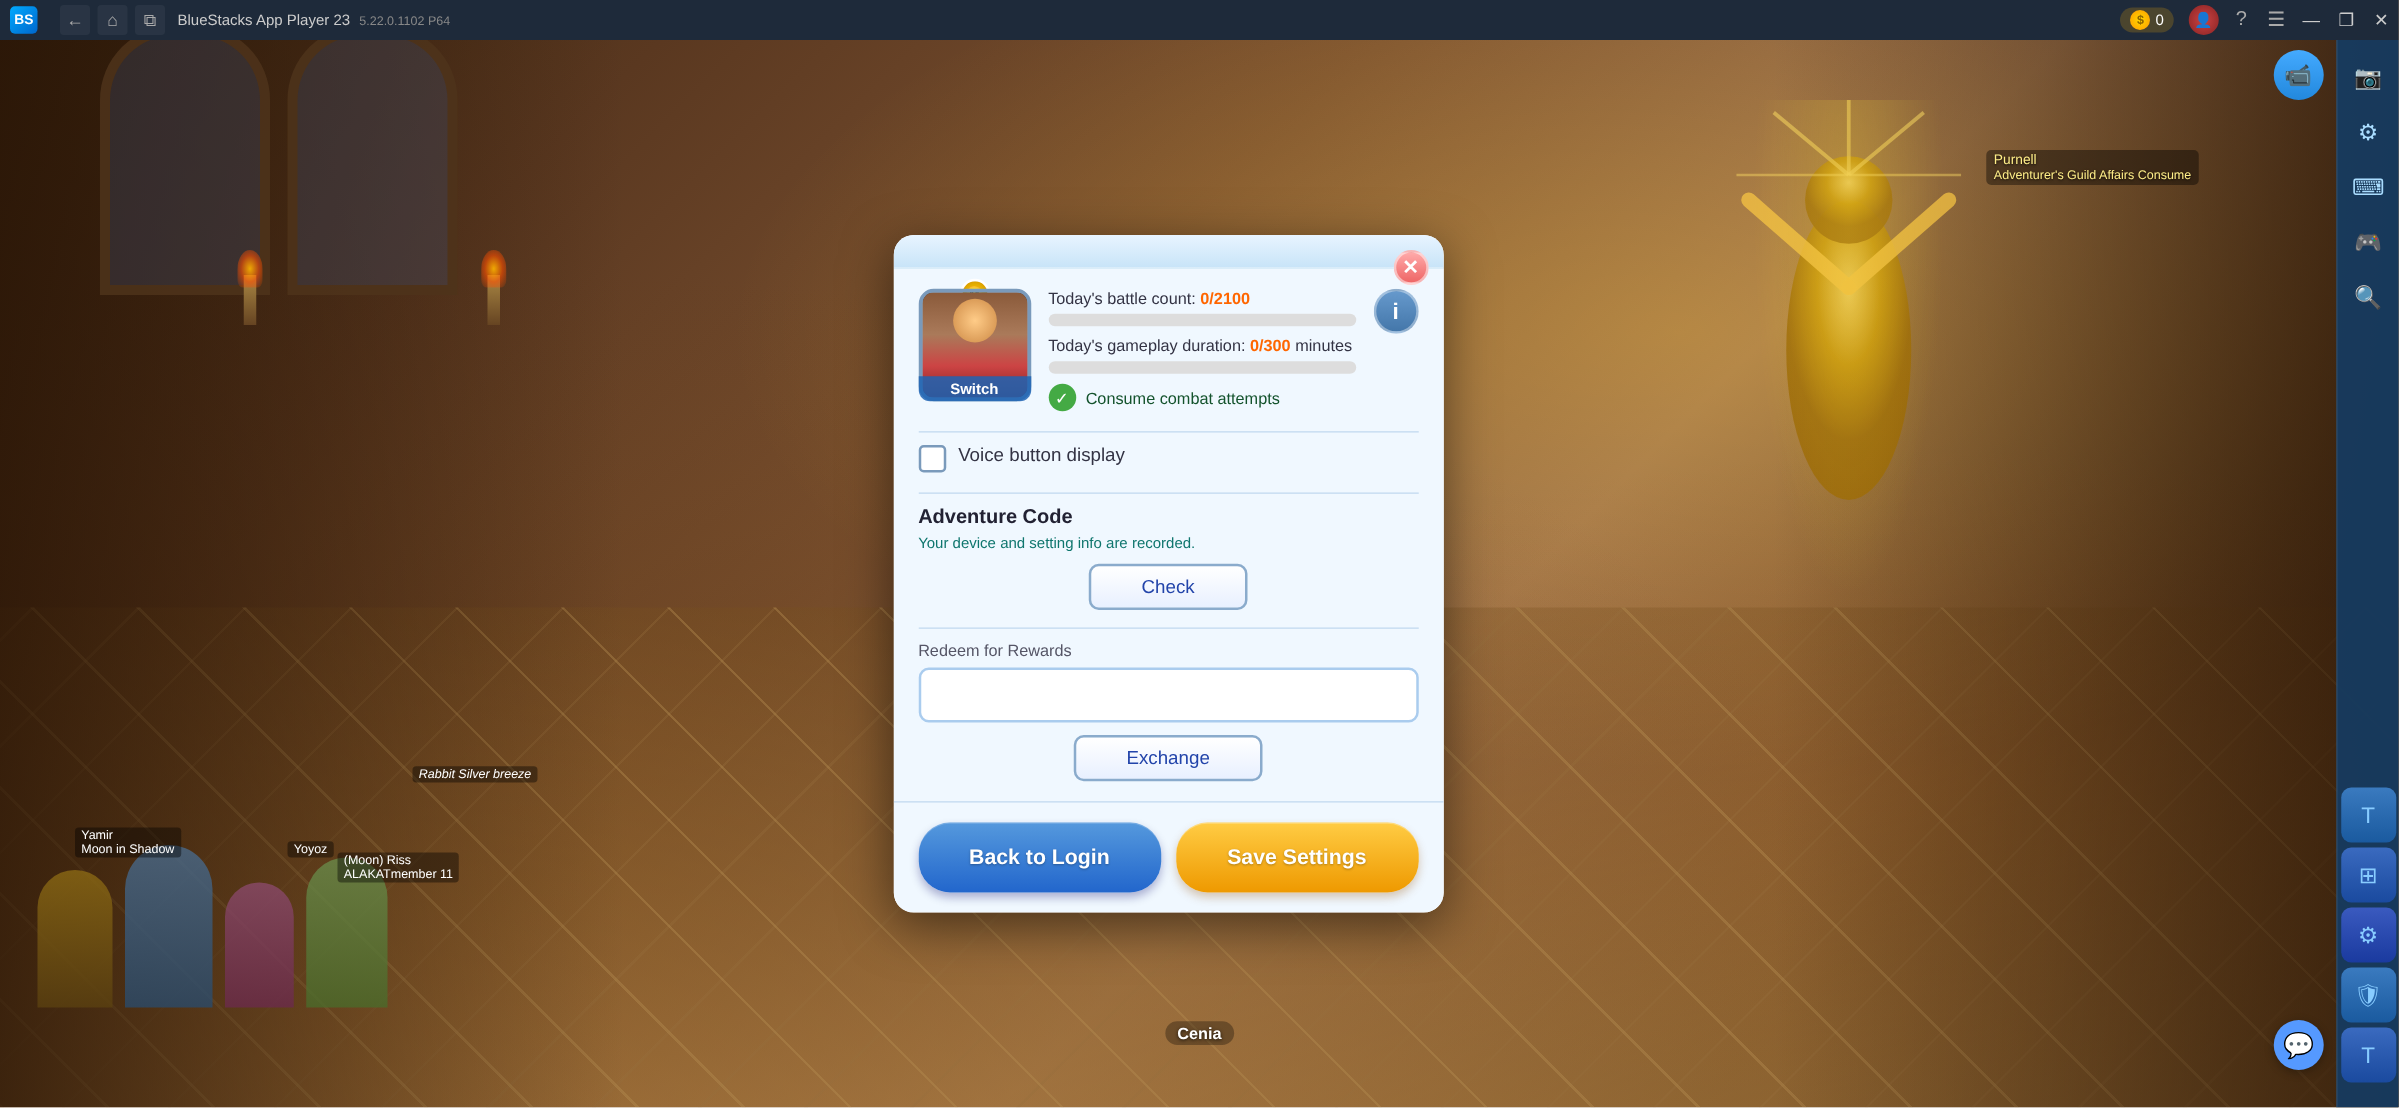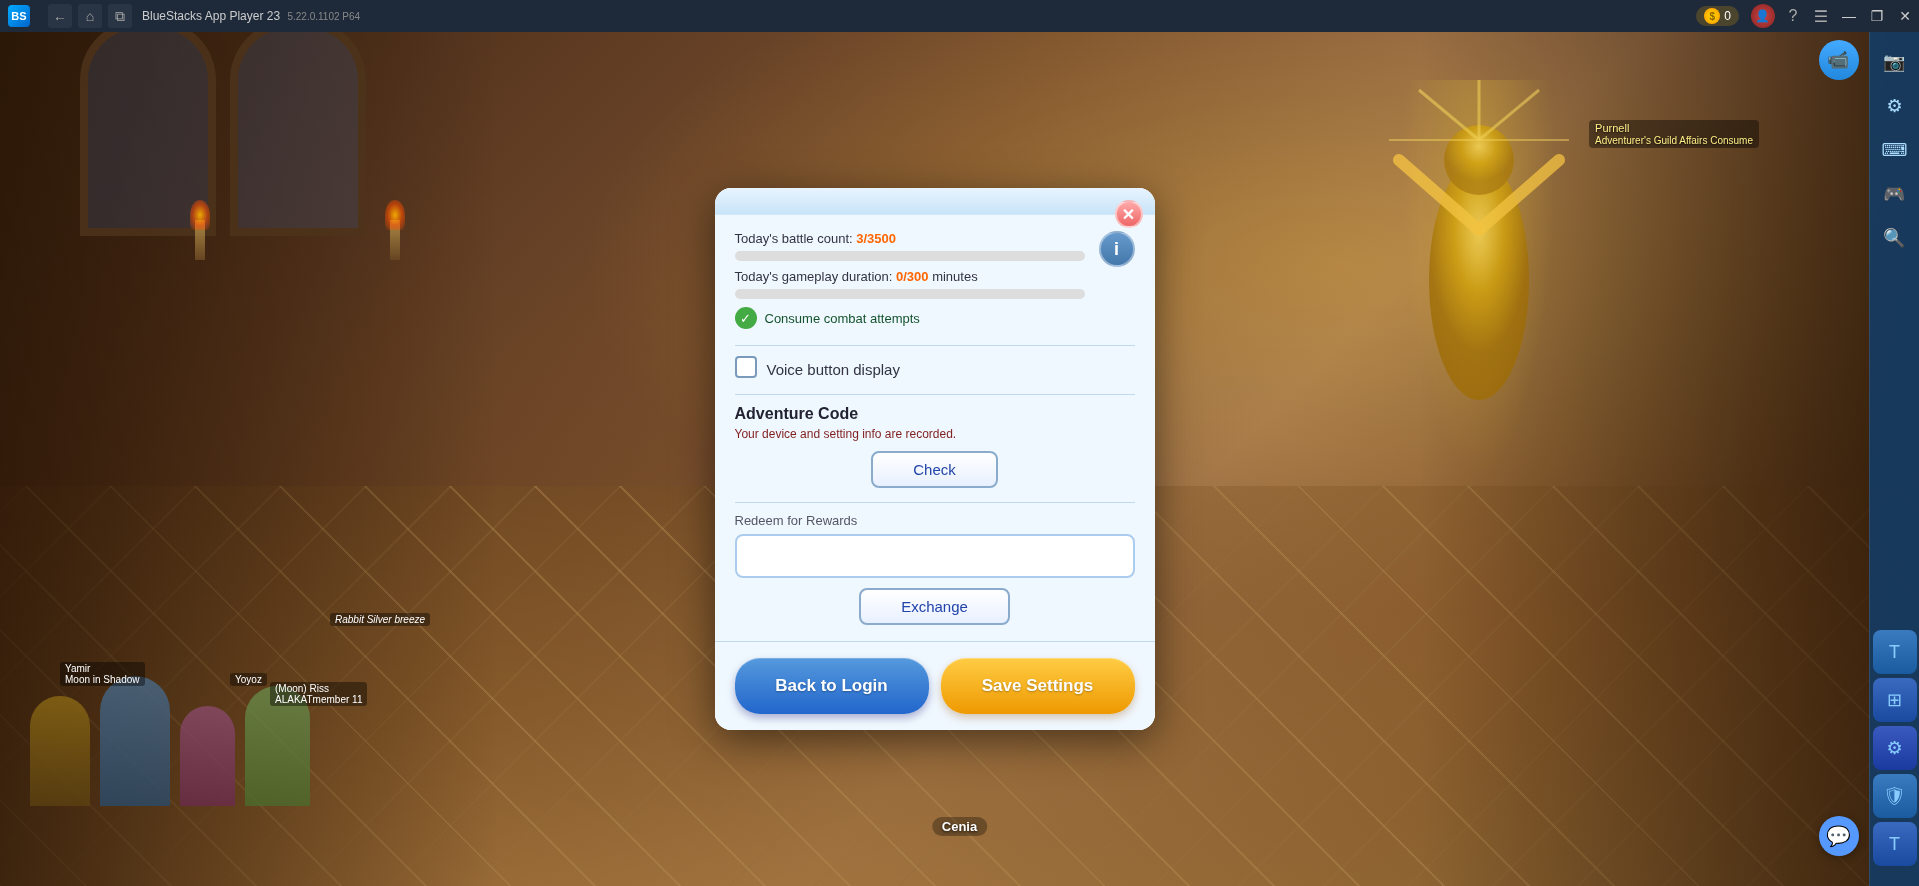--- a/index.html
+++ b/index.html
@@ -476,21 +476,21 @@
     
     .divider {
       height: 1px;
       background: #c0d8f0;
       margin: 10px 0;
     }
 
     
     .voice-section {
       display: flex;
-      align-items: flex-end;
+      align-items: flex-start;
       gap: 10px;
       margin-bottom: 16px;
     }
 
     .checkbox-square {
       width: 22px;
       height: 22px;
       border: 2px solid #7a9abb;
       border-radius: 4px;
       background: white;
@@ -511,21 +511,21 @@
 
     .adventure-title {
       font-size: 16px;
       font-weight: bold;
       color: #223;
       margin-bottom: 4px;
     }
 
     .adventure-desc {
       font-size: 12px;
-      color: #7f1d1d;
+      color: #0f766e;
       margin-bottom: 10px;
     }
 
     .check-btn {
       display: block;
       margin: 0 auto 14px;
       padding: 8px 40px;
       background: linear-gradient(to bottom, #ffffff, #e8f0ff);
       border: 2px solid #8aabcc;
       border-radius: 8px;
@@ -838,25 +838,32 @@
 <div class="modal-overlay">
   <div class="modal">
 
     <div class="modal-header">
       <div class="modal-close">✕</div>
     </div>
 
     <div class="modal-body">
 
       <div class="profile-section">
+        <div class="avatar-container">
+          <div class="avatar-top-icon">😊</div>
+          <div class="avatar-box">
+            <div class="avatar-char"></div>
+          </div>
+          <div class="avatar-label">Switch</div>
+        </div>
 
         <div class="battle-info">
           <div class="battle-stat">
             <span>Today's battle count:</span>
-            <strong>3/3500</strong>
+            <strong>0/2100</strong>
           </div>
           <div class="progress-bar-container">
             <div class="progress-bar-fill" style="width:0%;"></div>
           </div>
 
           <div class="battle-stat">
             <span>Today's gameplay duration:</span>
             <strong>0/300</strong>
             <span>minutes</span>
           </div>

